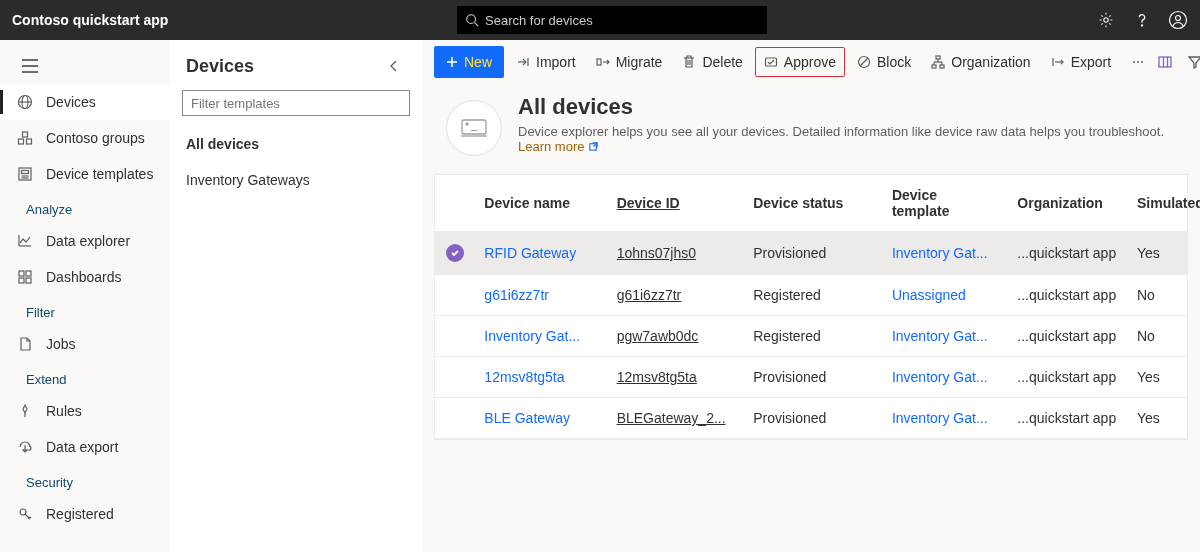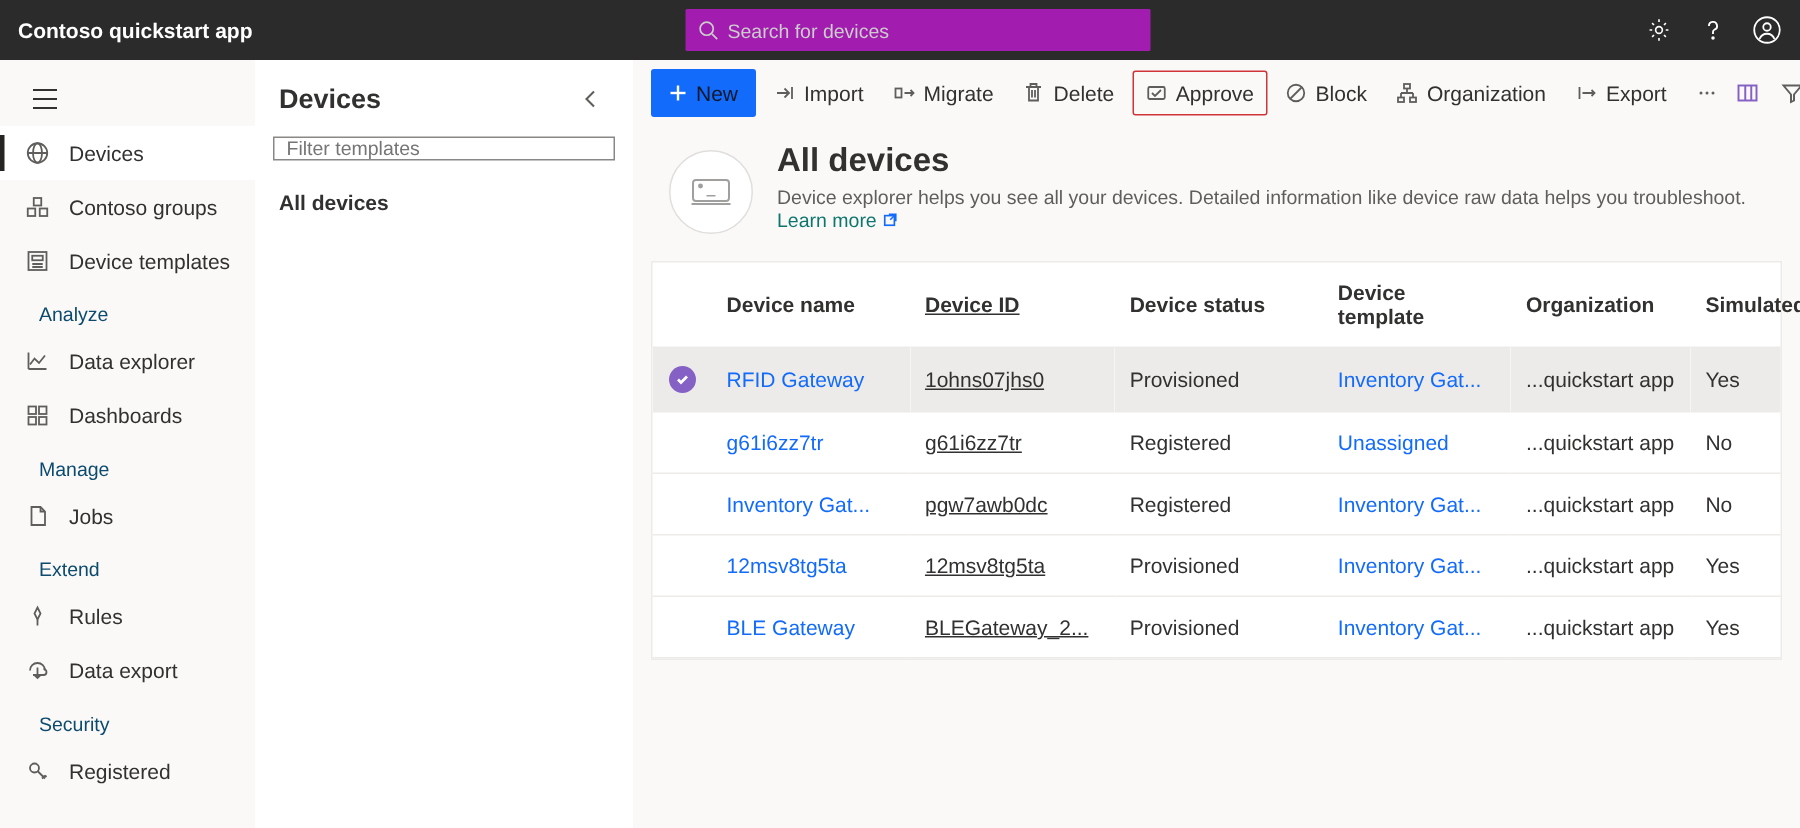--- a/index.html
+++ b/index.html
@@ -1,21 +1,21 @@
 <!DOCTYPE html>
 <html><head>
 <meta charset="utf-8">
 <style>
   * { box-sizing: border-box; margin: 0; padding: 0; }
   body { font-family: "Segoe UI", -apple-system, sans-serif; font-size: 14px; color: #323130; background: #fff; overflow: hidden; }
   
   
   .top-header { height: 40px; background: #2b2b2b; color: #fff; display: flex; align-items: center; padding: 0 12px; }
   .app-title { font-size: 14px; font-weight: 600; flex-shrink: 0; width: 445px; }
-  .search-wrap { flex: 0 0 310px; height: 28px; background: #a21caf; display: flex; align-items: center; padding: 0 8px; border-radius: 1px; }
+  .search-wrap { flex: 0 0 310px; height: 28px; background: #000000; display: flex; align-items: center; padding: 0 8px; border-radius: 1px; }
   .search-wrap svg { flex-shrink: 0; }
   .search-wrap input { flex: 1; background: transparent; border: none; color: #ccc; font-size: 13px; margin-left: 6px; outline: none; }
   .search-wrap input::placeholder { color: #ccc; }
   .top-spacer { flex: 1; }
   .top-icons { display: flex; gap: 16px; align-items: center; }
   .top-icons .icn { width: 20px; height: 20px; display: flex; align-items: center; justify-content: center; cursor: pointer; }
 
   
   .main-layout { display: flex; height: calc(100vh - 40px); }
 
@@ -26,42 +26,42 @@
   .nav-item.active { background: #fff; }
   .nav-item.active::before { content: ""; position: absolute; left: 0; top: 6px; bottom: 6px; width: 3px; background: #252423; }
   .nav-item .icn { width: 18px; height: 18px; display: flex; align-items: center; justify-content: center; color: #605e5c; }
   .nav-section { font-size: 13px; color: #0c4a6e; padding: 10px 26px 6px; }
 
   
   .templates-col { width: 252px; background: #fff; border-right: none; padding-top: 8px; position: relative; }
   .templates-header { display: flex; align-items: center; justify-content: space-between; padding: 6px 16px 12px; }
   .templates-header h2 { font-size: 18px; font-weight: 600; }
   .chev-back { width: 24px; height: 24px; display: flex; align-items: center; justify-content: center; cursor: pointer; color: #605e5c; }
-  .filter-input { margin: 0 12px 10px; height: 16px; width: calc(100% - 24px); border: 1px solid #8a8886; padding: 0 8px; font-size: 13px; outline: none; }
+  .filter-input { margin: 0 12px 10px; height: 26px; width: calc(100% - 24px); border: 1px solid #8a8886; padding: 0 8px; font-size: 13px; outline: none; }
   .template-item { padding: 10px 16px; font-size: 14px; cursor: pointer; }
   .template-item.bold { font-weight: 600; }
 
   
   .content { flex: 1; background: #faf9f8; overflow: auto; min-width: 0; padding-bottom: 20px;}
   
   
   .toolbar { display: flex; align-items: center; height: 44px; padding: 0 12px; gap: 4px; }
-  .btn-new { background: #136bfb; color: #0f172a; height: 30px; padding: 16px 12px; display: flex; align-items: center; gap: 6px; border: none; cursor: pointer; font-size: 14px; border-radius: 2px; }
+  .btn-new { background: #136bfb; color: #fde047; height: 30px; padding: 16px 12px; display: flex; align-items: center; gap: 6px; border: none; cursor: pointer; font-size: 14px; border-radius: 2px; }
   .tool-btn { height: 30px; padding: 0 8px; display: flex; align-items: center; gap: 6px; border: none; background: transparent; cursor: pointer; font-size: 14px; color: #323130; border-radius: 2px; }
   .tool-btn.highlighted { border: 1px solid #d13438; }
   .tool-btn .icn { color: #605e5c; }
   .toolbar-right { margin-left: auto; display: flex; gap: 14px; align-items: center; color: #605e5c; }
   .toolbar-right .icn { cursor: pointer; }
 
   
   .info-block { display: flex; gap: 16px; padding: 10px 24px 18px; align-items: flex-start; }
   .info-iconwrap { width: 56px; height: 56px; border-radius: 50%; border: 1px solid #e1dfdd; display: flex; align-items: center; justify-content: center; flex-shrink: 0; background:#fff; margin-top:6px;}
   .info-text h1 { font-size: 22px; font-weight: 600; margin-bottom: 4px; }
   .info-text p { font-size: 13px; color: #605e5c; }
-  .info-text a { color: #0f766e; text-decoration: none; font-size: 13px; display:inline-flex; align-items:center; gap:4px;}
+  .info-text a { color: #a16207; text-decoration: none; font-size: 13px; display:inline-flex; align-items:center; gap:4px;}
 
   
   .table-wrap { margin: 0 12px; background: #fff; border: 1px solid #edebe9; }
   .tbl { width: 100%; border-collapse: collapse; font-size: 14px; }
   .tbl th { text-align: left; font-weight: 600; padding: 12px 10px; border-bottom: 1px solid #edebe9; }
   .tbl td { padding: 12px 10px; border-bottom: 1px solid #edebe9; white-space: nowrap; overflow: hidden; text-overflow: ellipsis; }
   .tbl tbody tr.selected { background: #edebe9; }
   .check-col { width: 40px; text-align: center; }
   .link-cell { color: #136bfb; cursor: pointer; }
   .check-circle { width: 18px; height: 18px; border-radius: 50%; background: #8661c5; display: inline-flex; align-items: center; justify-content: center; }
@@ -170,21 +170,21 @@
           <svg width="16" height="16" viewBox="0 0 16 16" fill="none" stroke="#605e5c" stroke-width="1.2">
             <rect x="2" y="2" width="5" height="5"></rect>
             <rect x="9" y="2" width="5" height="5"></rect>
             <rect x="2" y="9" width="5" height="5"></rect>
             <rect x="9" y="9" width="5" height="5"></rect>
           </svg>
         </span>
       <span>Dashboards</span>
     </div>
 
-    <div class="nav-section">Manage</div>
+    <div class="nav-section">Filter</div>
     <div class="nav-item">
       <span class="icn">
           <svg width="16" height="16" viewBox="0 0 16 16" fill="none" stroke="#605e5c" stroke-width="1.2">
             <path d="M4 2h6l3 3v9H4z"></path>
             <path d="M10 2v3h3"></path>
           </svg>
         </span>
       <span>Jobs</span>
     </div>
 
@@ -226,20 +226,21 @@
     <div class="templates-header">
       <h2>Devices</h2>
       <span class="chev-back">
         <svg width="12" height="14" viewBox="0 0 10 14" fill="none" stroke="#605e5c" stroke-width="1.4">
             <polyline points="7,2 2,7 7,12"></polyline>
           </svg>
       </span>
     </div>
     <input class="filter-input" type="text" placeholder="Filter templates" style="">
     <div class="template-item bold">All devices</div>
+    <div class="template-item">Inventory Gateways</div>
   </div>
 
   <div class="content">
     <div class="toolbar">
       <button class="btn-new">
         <span class="icn">
             <svg width="12" height="12" viewBox="0 0 12 12" stroke="#fff" stroke-width="1.6">
               <line x1="6" y1="1" x2="6" y2="11"></line>
               <line x1="1" y1="6" x2="11" y2="6"></line>
             </svg>

